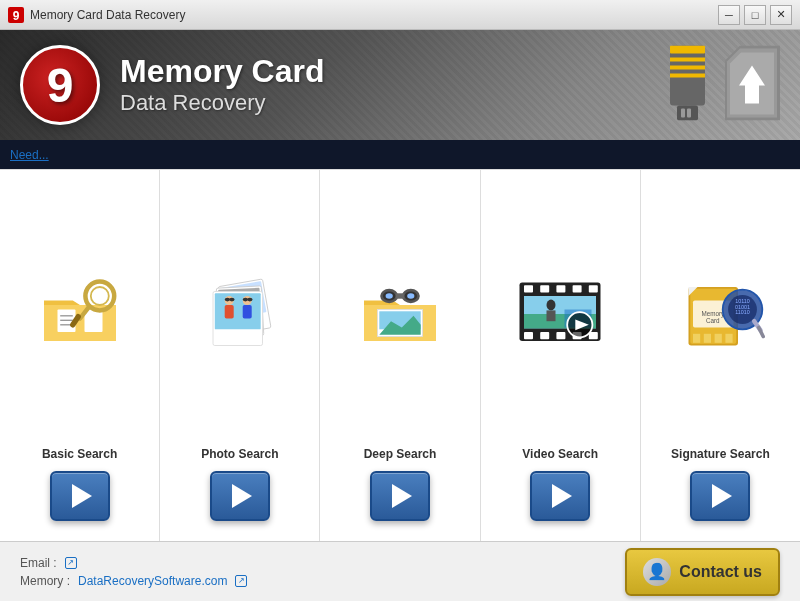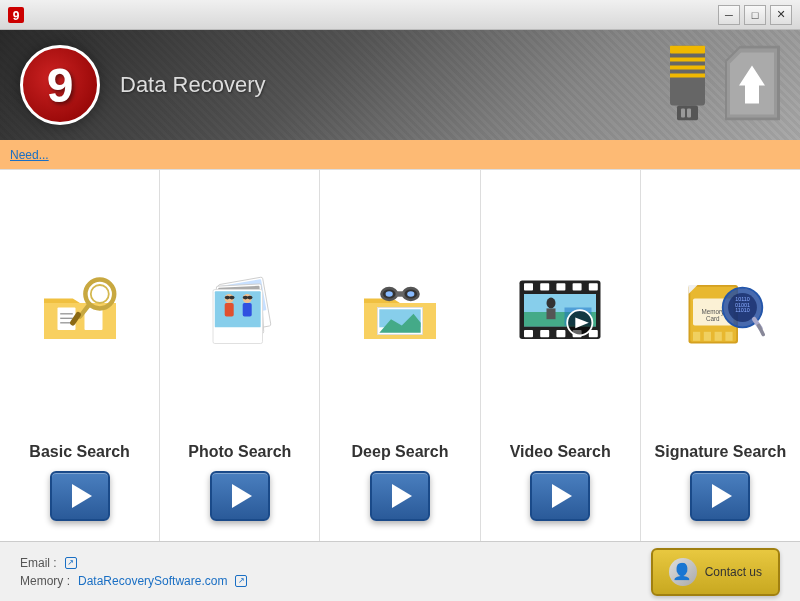--- a/index.html
+++ b/index.html
@@ -100,21 +100,21 @@
       top: 50%;
       transform: translateY(-50%);
       display: flex;
       gap: 15px;
       z-index: 1;
     }
 
     
     .nav-bar {
       height: 30px;
-      background: #fdba74;
+      background: #0f172a;
       border-bottom: 1px solid #ddd;
       display: flex;
       align-items: center;
       padding: 0 10px;
       gap: 20px;
     }
     .nav-link {
       font-size: 12px;
       color: #1a6fc4;
       cursor: pointer;
@@ -143,21 +143,21 @@
 
     .search-icon-area {
       width: 100%;
       display: flex;
       align-items: center;
       justify-content: center;
       flex: 1;
     }
 
     .search-label {
-      font-size: 16px;
+      font-size: 12px;
       font-weight: 600;
       color: #333;
       text-align: center;
       margin: 10px 0;
     }
 
     .play-btn {
       width: 60px;
       height: 50px;
       background: linear-gradient(to bottom, #4a7fbf, #2a5a99);
@@ -221,22 +221,22 @@
       border: 2px solid #a08010;
       border-radius: 6px;
       padding: 8px 16px;
       cursor: pointer;
       display: flex;
       align-items: center;
       gap: 8px;
       box-shadow: 0 2px 4px rgba(0,0,0,0.2);
     }
     .contact-btn-text {
-      font-size: 12px;
-      font-weight: 400;
+      font-size: 16px;
+      font-weight: 700;
       color: #333;
     }
     .contact-avatar {
       width: 28px;
       height: 28px;
       background: linear-gradient(135deg, #ddd, #aaa);
       border-radius: 50%;
       display: flex;
       align-items: center;
       justify-content: center;
@@ -251,31 +251,33 @@
   </style>
 </head>
 <body>
 
 <div class="title-bar">
   <div class="title-bar-left">
     <svg class="title-icon" viewBox="0 0 16 16">
       <rect width="16" height="16" rx="2" fill="#c00"></rect>
       <text x="8" y="13" text-anchor="middle" fill="white" font-size="12" font-weight="bold">9</text>
     </svg>
+    <span>Memory Card Data Recovery</span>
   </div>
   <div class="title-bar-controls">
     <div class="title-btn">─</div>
     <div class="title-btn">□</div>
     <div class="title-btn close">✕</div>
   </div>
 </div>
 
 <div class="header">
   <div class="header-logo">9</div>
   <div class="header-text">
+    <div class="header-title">Memory Card</div>
     <div class="header-subtitle">Data Recovery</div>
   </div>
   <div class="header-icons">
 
     <div>
       <svg width="45" height="75" viewBox="0 0 45 75">
         <rect x="5" y="0" width="35" height="60" rx="3" fill="#666"></rect>
         <rect x="5" y="0" width="35" height="8" rx="1" fill="#f0b800"></rect>
         <rect x="5" y="12" width="35" height="4" fill="#f0b800"></rect>
         <rect x="5" y="20" width="35" height="4" fill="#f0b800"></rect>

